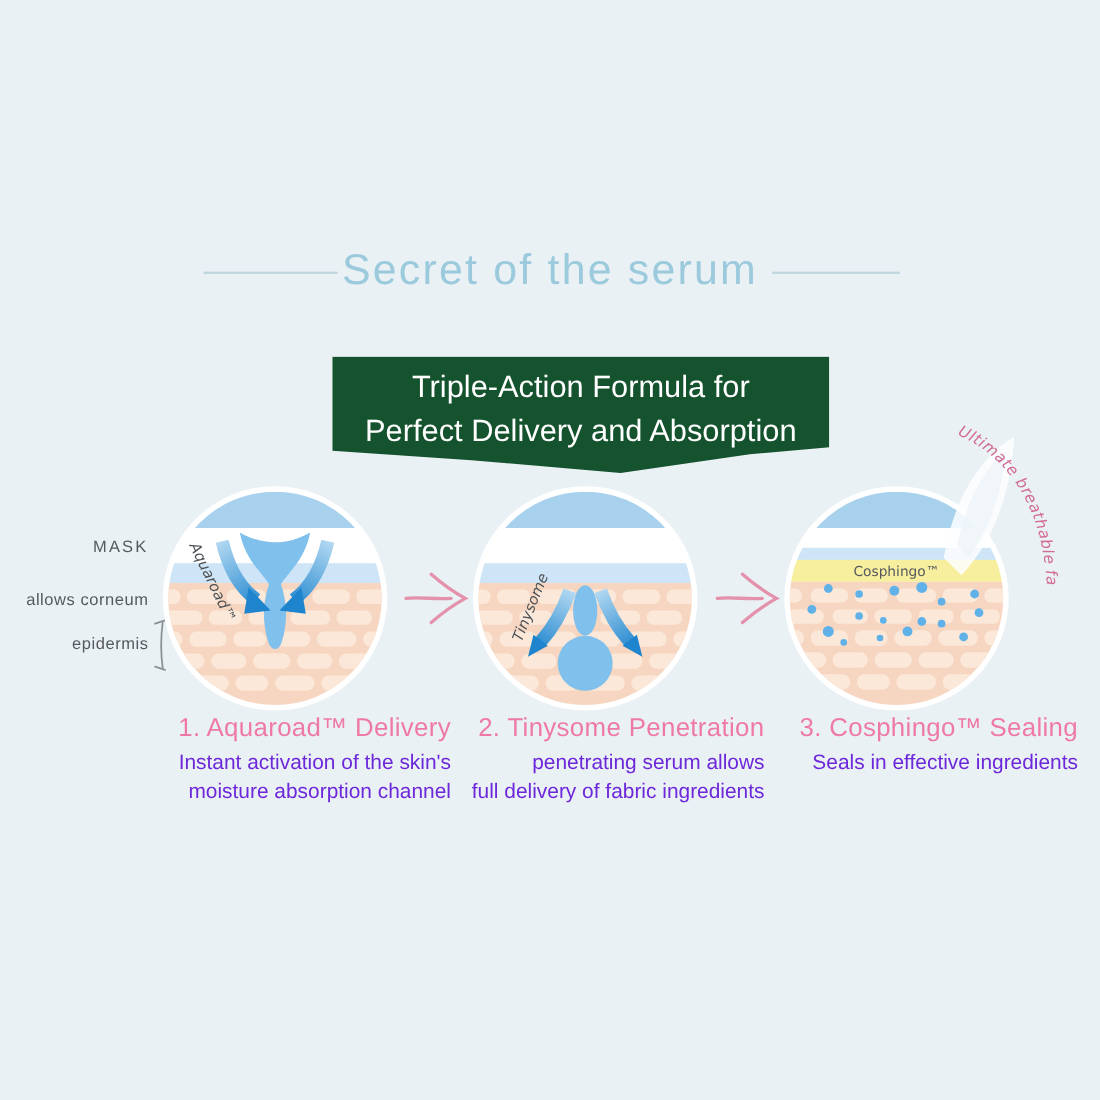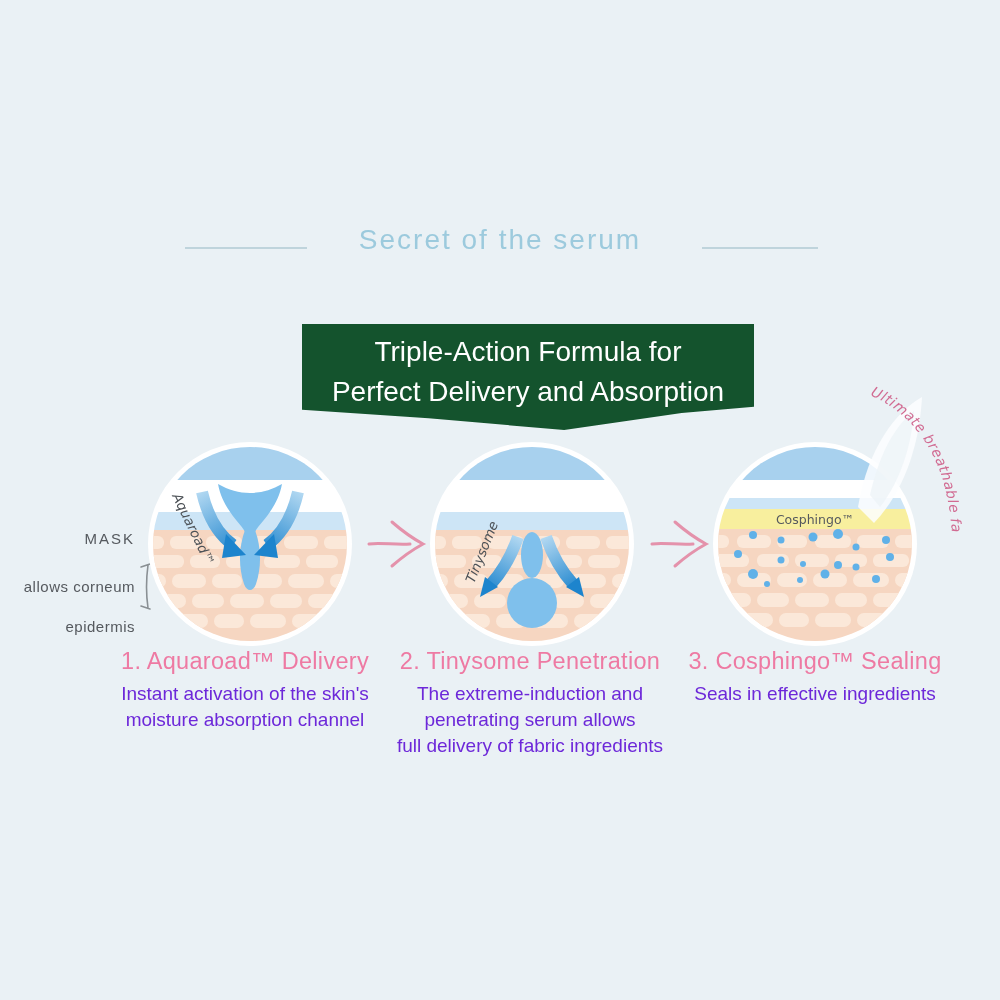--- a/index.html
+++ b/index.html
@@ -4,38 +4,38 @@
 <style>
   html,body{margin:0;padding:0;}
   body{font-family:"Liberation Sans",sans-serif;}
   .canvas{
     position:relative;width:1000px;height:1000px;
     background:#eaf1f5;overflow:hidden;
   }
   
   .page-title{
     position:absolute;top:224px;left:0;width:1000px;text-align:center;
-    font-size:28px;color:#9ccadd;letter-spacing:2px;font-weight:400;
+    font-size:39px;color:#9ccadd;letter-spacing:2px;font-weight:400;
   }
   .title-line{position:absolute;top:247px;height:2px;background:#bfd4dc;}
   .title-line.left{left:185px;width:122px;}
   .title-line.right{left:702px;width:116px;}
   
   .banner{
     position:absolute;left:302px;top:324px;width:452px;height:106px;
     background:#14532d;color:#ffffff;text-align:center;
     clip-path:polygon(0 0,100% 0,100% 78%,84% 84%,58% 100%,28% 89%,0 81%);
     padding-top:0;
   }
   .banner .line{font-size:28px;line-height:40px;}
   .banner .line:first-child{margin-top:8px;}
   
   .skin-label{
     position:absolute;left:0;width:135px;text-align:right;
-    font-size:15px;color:#55595e;letter-spacing:.5px;margin-top:41px;
+    font-size:15px;color:#55595e;letter-spacing:.5px;
   }
   .lbl-mask{top:489px;letter-spacing:2px;}
   .lbl-stratum{top:537px;}
   .lbl-epidermis{top:577px;}
   .bracket{position:absolute;left:137px;top:561px;}
   
   .circle-svg{position:absolute;width:220px;height:220px;top:434px;}
   .c1{left:140px;} .c2{left:422px;} .c3{left:705px;}
   
   .step-arrow{position:absolute;top:516px;width:64px;height:56px;}
@@ -44,21 +44,21 @@
   .fabric-svg{position:absolute;left:830px;top:385px;width:170px;height:160px;}
   
   .step{position:absolute;width:330px;text-align:center;}
   .s1{left:80px;} .s2{left:365px;} .s3{left:650px;}
   .step h2{
     margin:0;font-size:23.5px;font-weight:400;color:#ee7aa3;letter-spacing:.3px;
     position:absolute;top:0;left:0;width:330px;
   }
   .step .desc{position:absolute;top:33px;left:0;width:330px;
     font-size:19px;line-height:26px;color:#6d28d9;}
-  .step-block{top:648px;height:120px;position:absolute;}
+  .step-block{top:648px;height:120px;position:absolute;text-align:right;}
   svg text{font-family:"DejaVu Sans",sans-serif;}
 </style>
 </head>
 <body>
 
 <div class="canvas">
 
   <span class="title-line left"></span>
   <div class="page-title">Secret of the serum</div>
   <span class="title-line right"></span>
@@ -300,21 +300,20 @@
   <div class="step step-block s1">
     <h2>1. Aquaroad™  Delivery</h2>
     <div class="desc">
       <div>Instant activation of the skin's</div>
       <div>moisture absorption channel</div>
     </div>
   </div>
   <div class="step step-block s2">
     <h2>2. Tinysome Penetration</h2>
     <div class="desc">
-      <div>The extreme-induction and</div>
       <div>penetrating serum allows</div>
       <div>full delivery of fabric ingredients</div>
     </div>
   </div>
   <div class="step step-block s3">
     <h2>3. Cosphingo™  Sealing</h2>
     <div class="desc">
       <div>Seals in effective ingredients</div>
     </div>
   </div>

